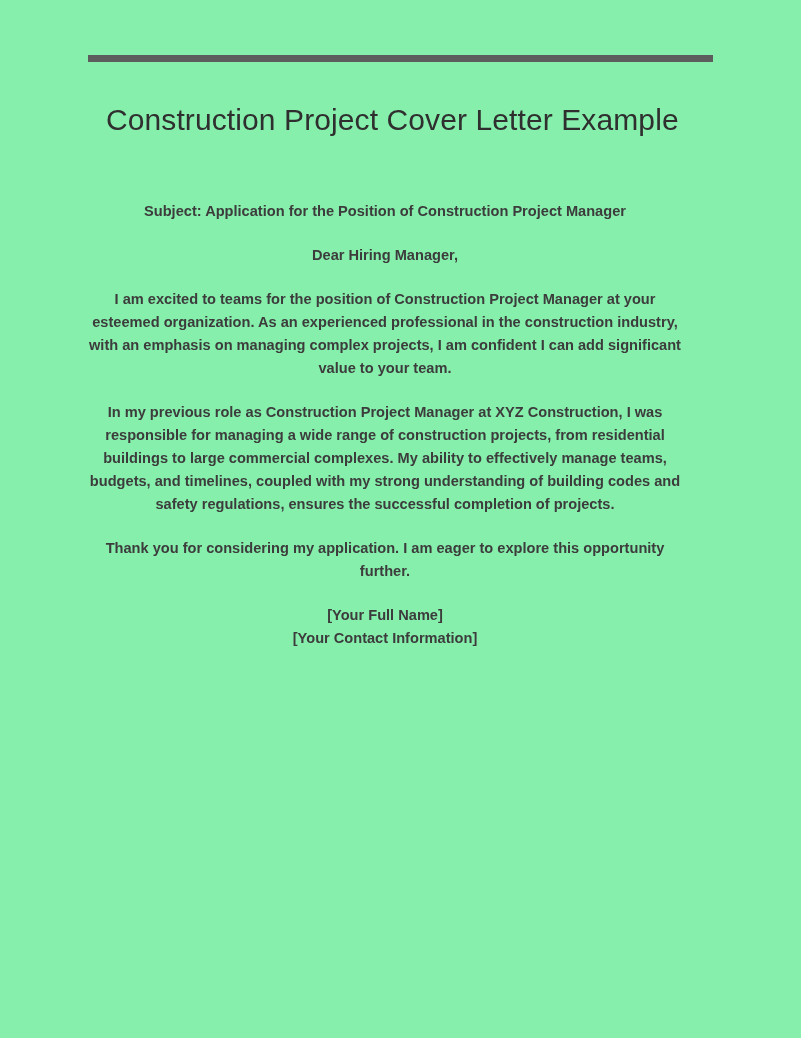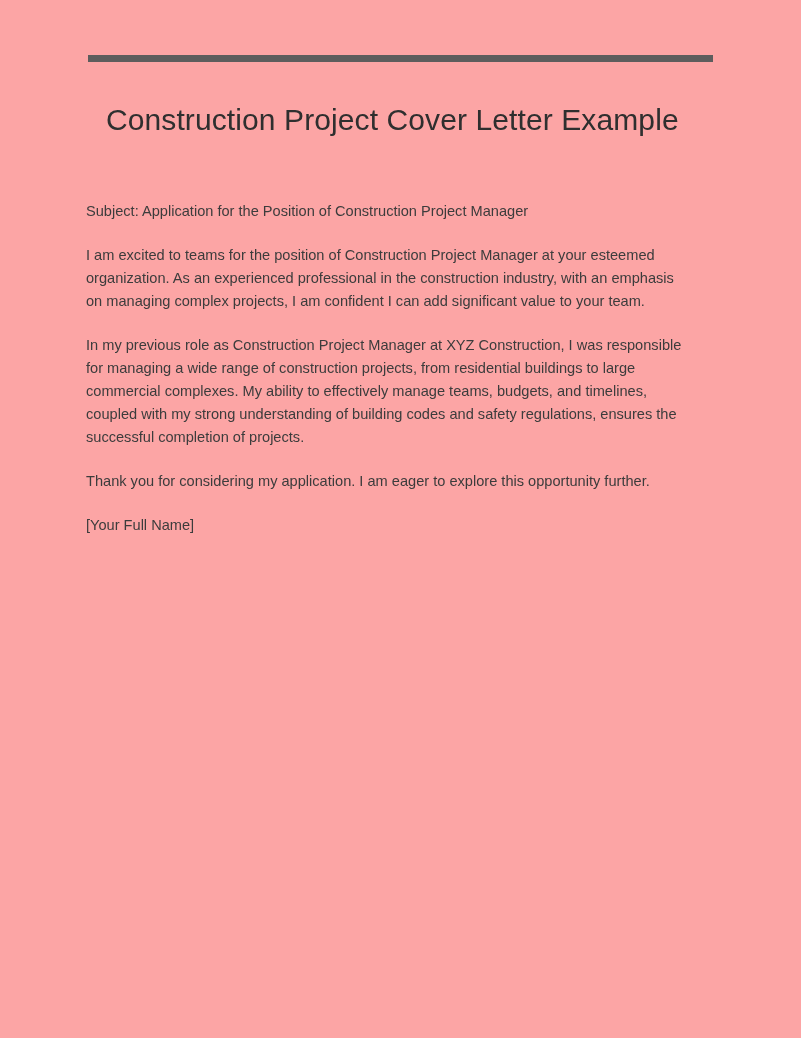--- a/index.html
+++ b/index.html
@@ -15,21 +15,21 @@
     font-family: "Liberation Sans", sans-serif;
     -webkit-font-smoothing: antialiased;
   }
 
   .page {
     position: absolute;
     left: 0;
     top: 0;
     width: 801px;
     height: 1038px;
-    background: #fca5a5;
+    background: #86efac;
     overflow: hidden;
   }
 
   
   .top-rule {
     position: absolute;
     left: 88px;
     top: 55px;
     width: 625px;
     height: 7px;
@@ -57,21 +57,22 @@
     left: 86px;
     top: 200px;
     width: 598px;
   }
 
   .para {
     margin: 0 0 21px 0;
     font-size: 14.6px;
     line-height: 23px;
     color: #3c3c3c;
-    text-align: left;
+    text-align: center;
+    font-weight: bold;
   }
 
   .para:last-child {
     margin-bottom: 12px;
   }
 
   .signature-block {
     margin: 0;
     font-size: 14.6px;
     line-height: 23px;
@@ -87,27 +88,29 @@
 <div class="page">
 
   <div class="top-rule"></div>
 
   <h1 class="doc-title">Construction Project Cover Letter Example</h1>
 
   <div class="letter-body">
 
     <p class="para">Subject: Application for the Position of Construction Project Manager</p>
 
+    <p class="para">Dear Hiring Manager,</p>
 
     <p class="para">I am excited to teams for the position of Construction Project Manager at your esteemed organization. As an experienced professional in the construction industry, with an emphasis on managing complex projects, I am confident I can add significant value to your team.</p>
 
     <p class="para">In my previous role as Construction Project Manager at XYZ Construction, I was responsible for managing a wide range of construction projects, from residential buildings to large commercial complexes. My ability to effectively manage teams, budgets, and timelines, coupled with my strong understanding of building codes and safety regulations, ensures the successful completion of projects.</p>
 
     <p class="para">Thank you for considering my application. I am eager to explore this opportunity further.</p>
 
 
     <p class="para signature-block">
       <span class="signature-line">[Your Full Name]</span>
+      <span class="signature-line">[Your Contact Information]</span>
     </p>
 
   </div>
 
 </div>
 
 </body></html>

